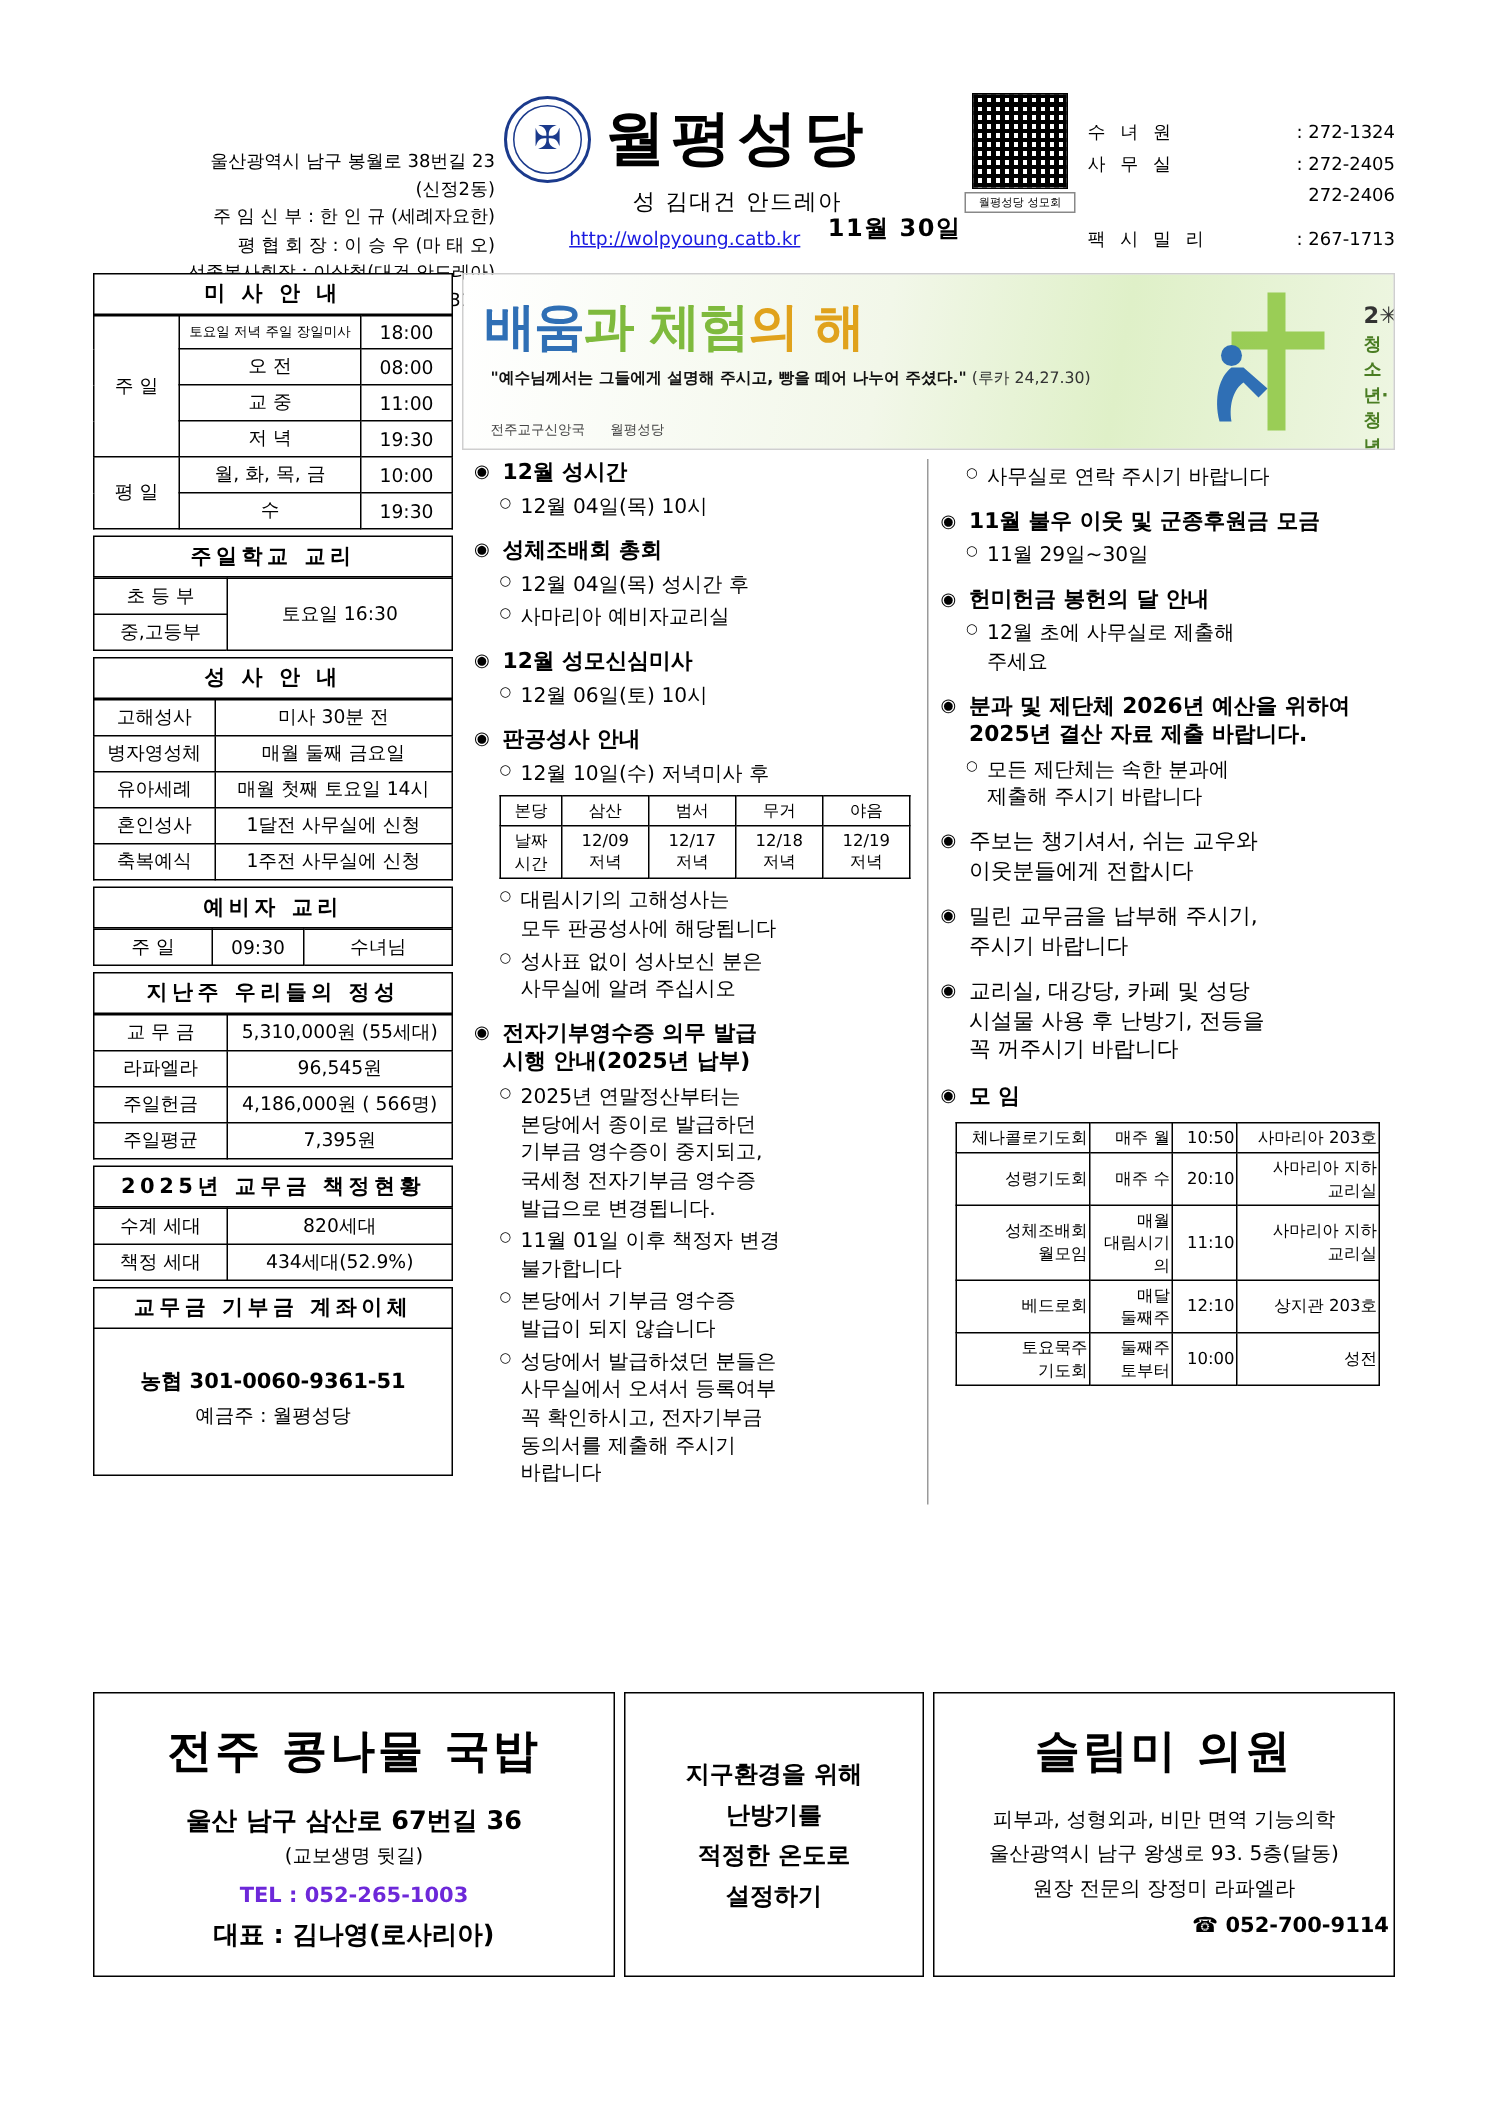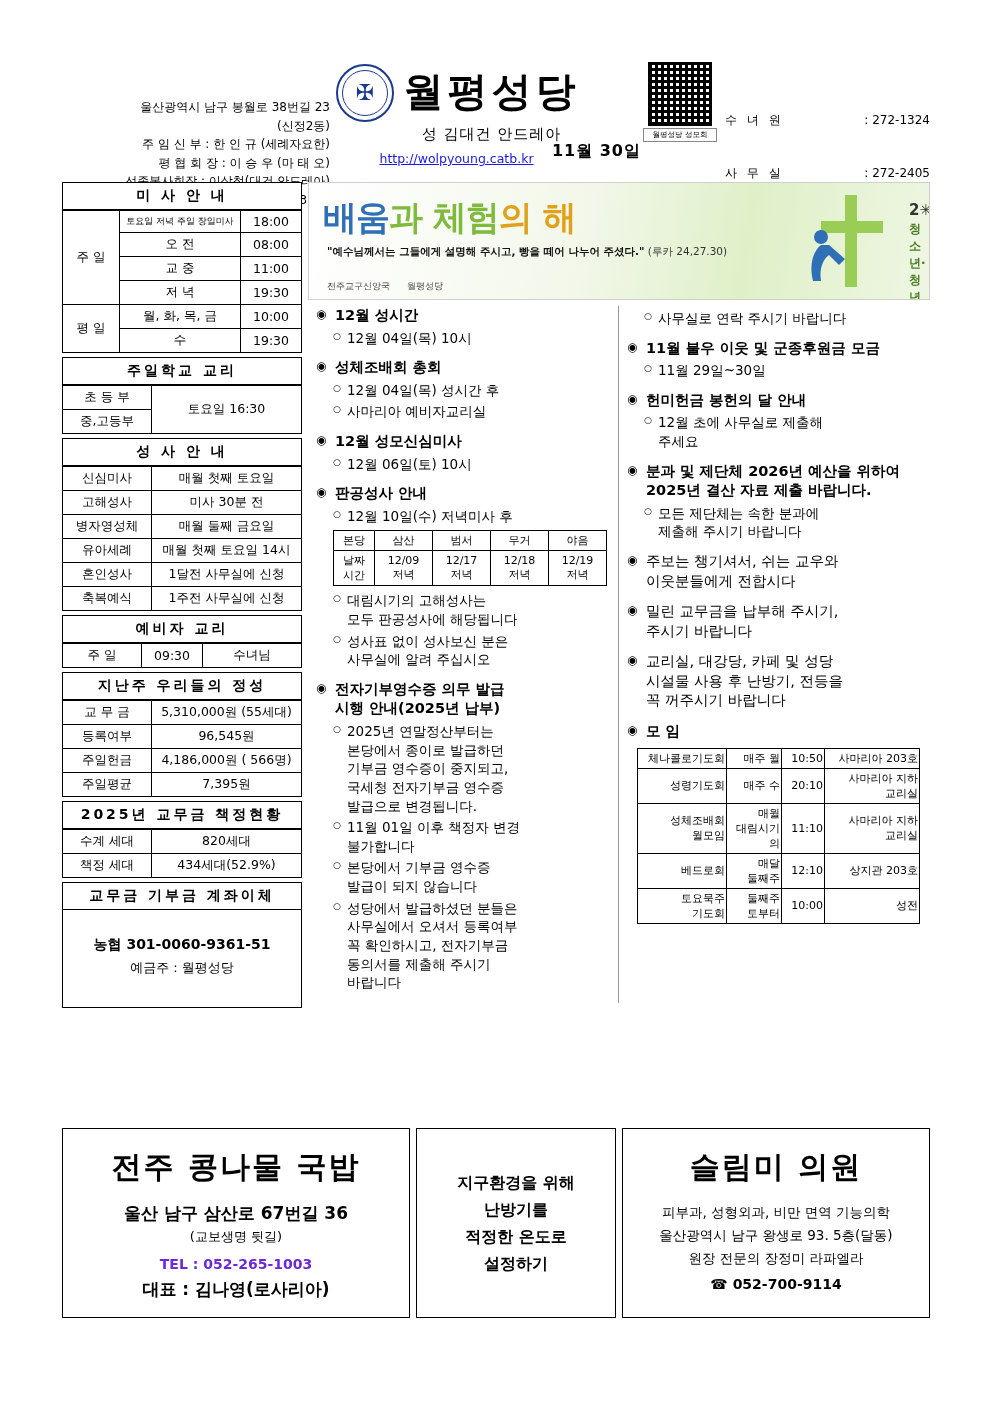--- a/index.html
+++ b/index.html
@@ -28,21 +28,21 @@
   .patron{font-size:15px;margin:6px 0 0 18px;letter-spacing:1px;}
   .url{font-size:12.5px;color:#1a1ae0;text-decoration:underline;margin-top:7px;display:inline-block;margin-left:-52px;}
   .date-big{position:absolute;right:-6px;bottom:4px;font-size:16px;font-weight:bold;letter-spacing:1px;}
   .qr-wrap{width:74px;margin:2px 8px 0 8px;text-align:center;}
   .qr{width:62px;height:62px;margin:0 auto;background:
       repeating-linear-gradient(90deg,#000 0 3px,#fff 3px 6px),
       repeating-linear-gradient(0deg,#000 0 3px,transparent 3px 6px);
       background-blend-mode:multiply;border:1px solid #000;}
   .qr-cap{font-size:7.5px;border:1px solid #888;margin-top:2px;padding:1px 0;}
   .hdr-right{width:205px;font-size:12px;line-height:1.75;padding-top:18px;}
-  .hdr-right .row{display:flex;justify-content:space-between;margin-top:32px;}
+  .hdr-right .row{display:flex;justify-content:space-between;}
   .hdr-right .lbl{letter-spacing:3px;}
 
   
   .main{display:flex;margin-top:4px;height:940px;}
   .col-left{width:240px;}
   .col-right{flex:1;margin-left:6px;}
 
   
   table{border-collapse:collapse;width:100%;}
   .tbl td,.tbl th{border:1px solid #000;font-size:12.5px;text-align:center;padding:3px 2px;}
@@ -89,21 +89,21 @@
   .ad3{flex:1;margin-left:6px;}
   .ad .t1{font-size:30px;font-weight:bold;letter-spacing:2px;margin-top:8px;}
   .ad .t2{font-size:17px;font-weight:bold;margin-top:14px;}
   .ad .t3{font-size:13px;margin-top:3px;}
   .ad .tel{font-size:14px;font-weight:bold;color:#6d28d9;margin-top:10px;}
   .ad .rep{font-size:17px;font-weight:bold;margin-top:6px;}
   .ad2 .m{font-size:16px;font-weight:bold;line-height:1.7;}
   .ad3 .t1{font-size:30px;}
   .ad3 .line{font-size:13.5px;margin-top:5px;}
   .ad3 .line.first{margin-top:16px;}
-  .ad3 .tel{color:#000;font-size:14px;margin-top:8px;}
+  .ad3 .tel{color:#000;font-size:14px;margin-top:8px;text-align:right;}
 </style>
 </head>
 <body>
 
 <div class="page">
 
   <div class="header">
     <div class="hdr-left">
       <div class="l1">울산광역시 남구 봉월로 38번길 23</div>
       <div>(신정2동)</div>
@@ -195,24 +195,20 @@
             </tr>
         <tr>
               <td>중,고등부</td>
             </tr>
       </tbody>
         </table>
 
       <div class="sec-title">성 사  안 내</div>
       <table class="tbl blk">
         <tbody>
-            <tr>
-              <td style="width:84px">신심미사</td>
-              <td>매월 첫째 토요일</td>
-            </tr>
         <tr>
               <td>고해성사</td>
               <td>미사 30분 전</td>
             </tr>
         <tr>
               <td>병자영성체</td>
               <td>매월 둘째 금요일</td>
             </tr>
         <tr>
               <td>유아세례</td>
@@ -241,21 +237,21 @@
         </table>
 
       <div class="sec-title">지난주 우리들의 정성</div>
       <table class="tbl blk">
         <tbody>
             <tr>
               <td style="width:84px">교 무 금</td>
               <td>5,310,000원 (55세대)</td>
             </tr>
         <tr>
-              <td>등록여부</td>
+              <td>라파엘라</td>
               <td>96,545원</td>
             </tr>
         <tr>
               <td>주일헌금</td>
               <td>4,186,000원 ( 566명)</td>
             </tr>
         <tr>
               <td>주일평균</td>
               <td>7,395원</td>
             </tr>

